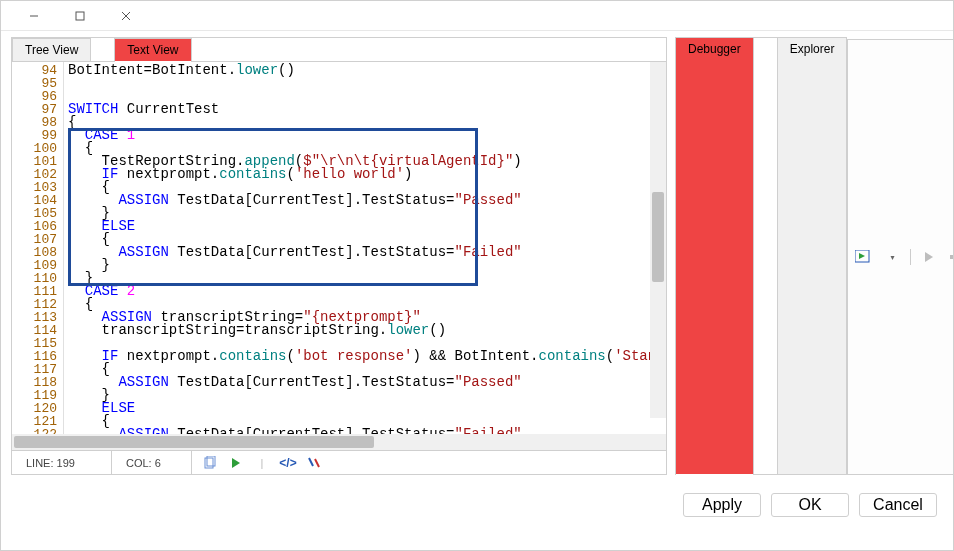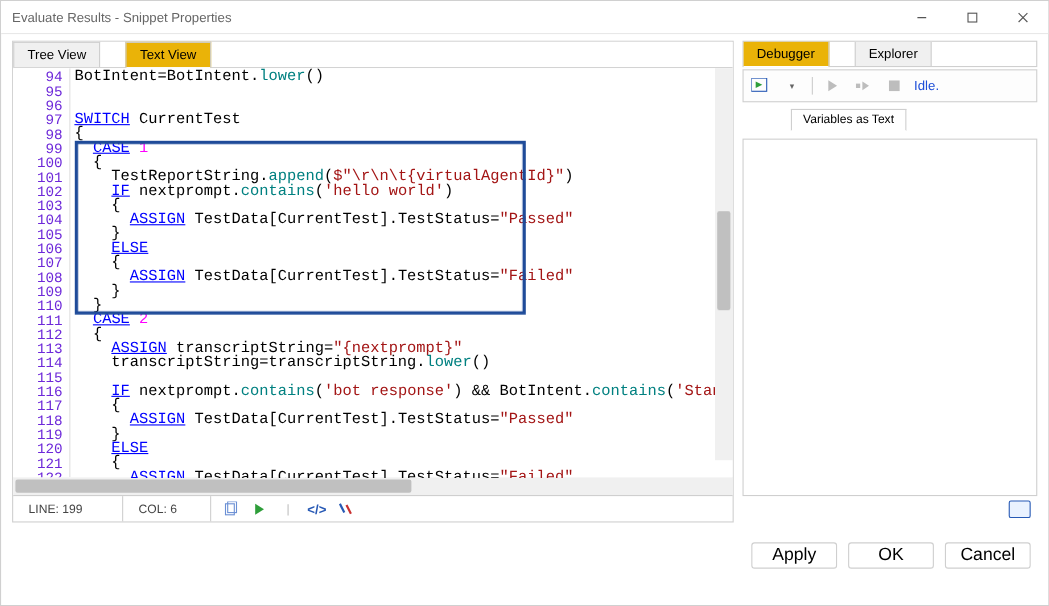--- a/index.html
+++ b/index.html
@@ -47,41 +47,41 @@
     .left-panel {
       flex: 1;
       border: 1px solid #cfcfcf;
       display: flex;
       flex-direction: column;
       min-width: 0;
     }
     .right-panel {
       width: 268px;
       display: flex;
-      flex-direction: column;
+      flex-direction: row;
     }
     .tabs-row {
       display: flex;
       border-bottom: 1px solid #cfcfcf;
       background: #ffffff;
       position: relative;
       top: 0;
       gap: 24px;
     }
     .tab {
       padding: 4px 12px;
       border: 1px solid #cfcfcf;
       border-bottom: none;
       background: #f0f0f0;
       margin-right: -1px;
       font-size: 12px;
       cursor: pointer;
     }
     .tab.active {
-      background: #eab308;
+      background: #ef4444;
       position: relative;
       z-index: 2;
     }
     .tab.active::after {
       content: "";
       position: absolute;
       left: 0; right: 0; bottom: -1px;
       height: 1px;
       background: #ffffff;
     }
@@ -91,40 +91,40 @@
       font-family: Consolas, "Courier New", monospace;
       font-size: 13px;
       overflow: hidden;
       position: relative;
       background: #ffffff;
     }
     .gutter {
       width: 52px;
       background: #ffffff;
       text-align: right;
-      color: #6d28d9;
+      color: #a16207;
       border-right: 1px solid #e0e0e0;
       padding-right: 6px;
       line-height: 13px;
       font-size: 13px;
       padding-top: 2px;
     }
     .gutter div { height: 13px; }
     .code-lines {
       flex: 1;
       padding-left: 4px;
       padding-top: 2px;
       line-height: 13px;
       font-size: 14px;
       white-space: pre;
       overflow: auto;
       color: #000;
     }
     .code-lines .line { height: 13px; }
-    .kw { color: #0000ff; text-decoration: underline; }
+    .kw { color: #0000ff; }
     .fn { color: #008080; }
     .str { color: #a31515; }
     .num { color: #ff00ff; }
     .highlight-box {
       position: absolute;
       border: 3px solid #1f4b99;
       pointer-events: none;
     }
     .vscroll {
       position: absolute;
@@ -249,21 +249,20 @@
       align-items: center;
       justify-content: center;
       cursor: pointer;
     }
     .icon-svg { display: block; }
   </style>
 </head>
 <body>
 
 <div class="titlebar">
-  <div class="titlebar-title">Evaluate Results - Snippet Properties</div>
   <div class="titlebar-buttons">
     <div class="titlebar-btn">
       <svg class="icon-svg" width="10" height="10">
           <line x1="1" y1="5" x2="9" y2="5" stroke="#555" stroke-width="1"></line>
         </svg>
     </div>
     <div class="titlebar-btn">
       <svg class="icon-svg" width="10" height="10">
           <rect x="1" y="1" width="8" height="8" fill="none" stroke="#555" stroke-width="1"></rect>
         </svg>

